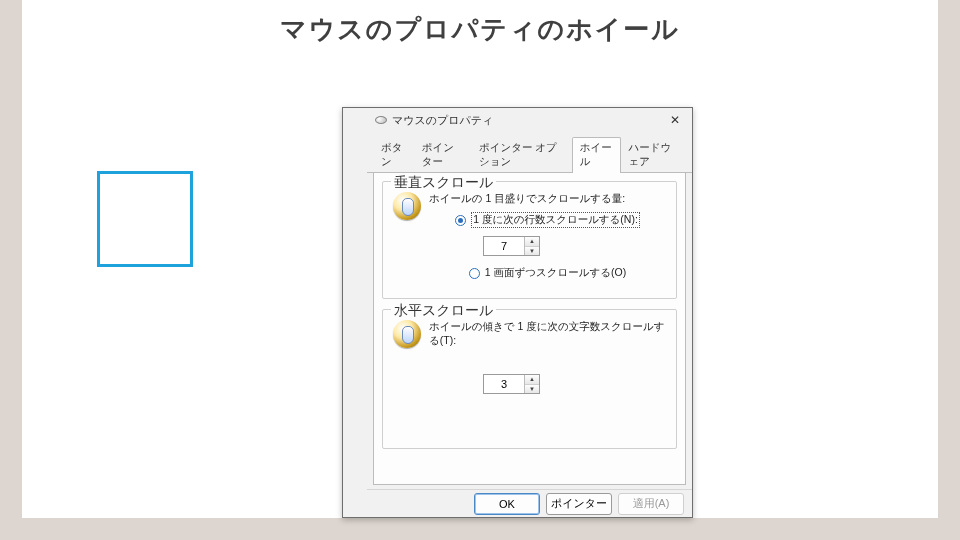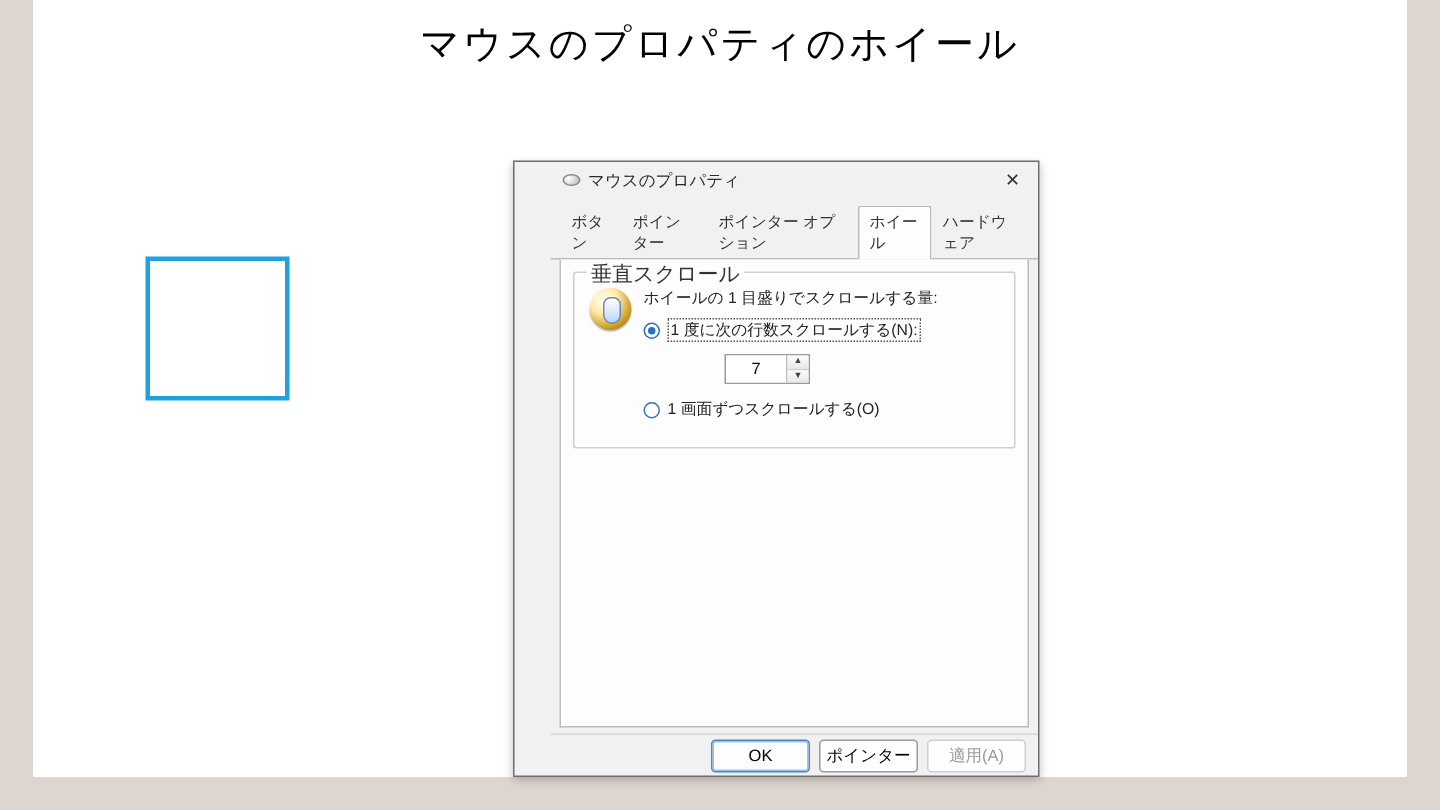--- a/index.html
+++ b/index.html
@@ -7,22 +7,22 @@
   .page-area {
     position: absolute;
     left: 22px; top: 0; right: 22px; bottom: 22px;
     background: #ffffff;
   }
   .page-title {
     position: absolute;
     top: 12px; left: 0; right: 0;
     text-align: center;
     font-size: 26px;
-    font-weight: 400;
-    color: #000000;
+    font-weight: 700;
+    color: #404040;
     letter-spacing: 2px;
   }
   .blue-square {
     position: absolute;
     left: 75px; top: 171px;
     width: 96px; height: 96px;
     border: 3px solid #1ea2dc;
     background: #fff;
   }
   .dialog {
@@ -116,21 +116,21 @@
     content: "";
     position: absolute;
     left: 9px; top: 6px;
     width: 10px; height: 16px;
     border-radius: 5px 5px 6px 6px;
     background: linear-gradient(#fff, #bcd5ff);
     border: 1px solid #6b8abd;
   }
   .col { flex: 1; font-size: 10.5px; color: #222; }
   .label-line { margin-bottom: 6px; }
-  .radio-row { display: flex; align-items: center; margin: 4px 0 6px 0; }
+  .radio-row { display: flex; align-items: center; margin: 4px 0 6px 0; justify-content: center; }
   .radio {
     width: 11px; height: 11px; border-radius: 50%;
     border: 1px solid #2b6fc0;
     margin-right: 5px;
     display: inline-flex; align-items: center; justify-content: center;
     background: #fff;
     flex-shrink: 0;
   }
   .radio.checked::after {
     content: ""; width: 5px; height: 5px; border-radius: 50%; background: #2b6fc0;
@@ -221,20 +221,37 @@
             </div>
 
             <div class="radio-row">
               <span class="radio"></span>
               <span class="radio-label">1 画面ずつスクロールする(O)</span>
             </div>
           </div>
         </div>
       </div>
 
+      <div class="groupbox" style="height:140px;">
+        <div class="legend">水平スクロール</div>
+        <div class="row">
+          <div class="wheel-ico"></div>
+          <div class="col">
+            <div class="label-line">ホイールの傾きで 1 度に次の文字数スクロールする(T):</div>
+            <div style="height:18px;"></div>
+            <div class="spinner">
+              <input value="3" style="">
+              <div class="spin-btns">
+                <div class="sb">▲</div>
+                <div class="sb">▼</div>
+              </div>
+            </div>
+          </div>
+        </div>
+      </div>
 
     </div>
 
     <div class="footer">
       <button class="btn default">OK</button>
       <button class="btn">ポインター</button>
       <button class="btn disabled">適用(A)</button>
     </div>
   </div>
 </div>

